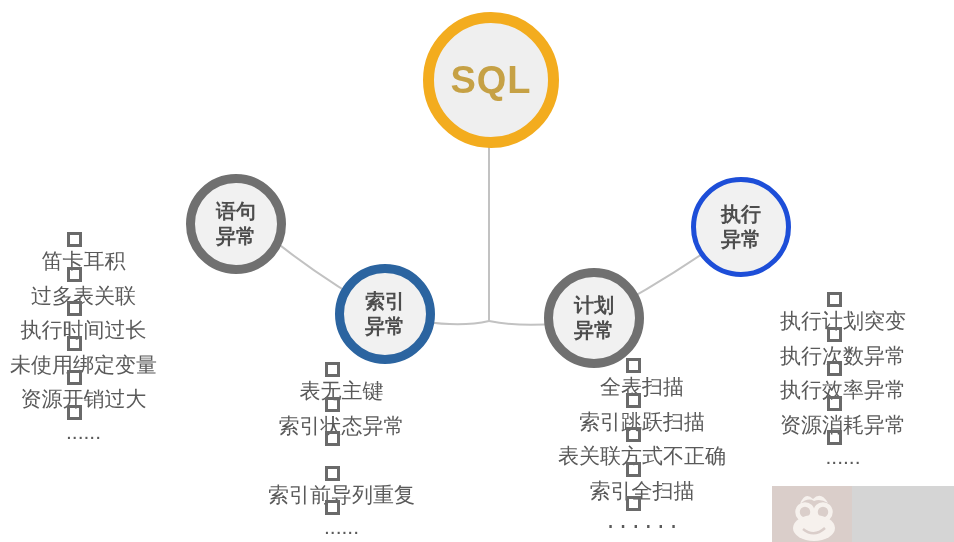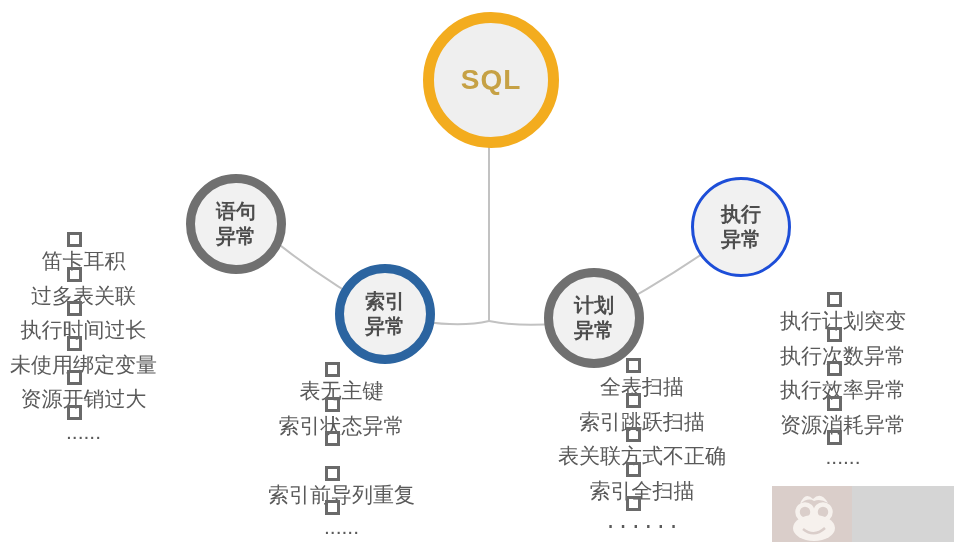--- a/index.html
+++ b/index.html
@@ -8,25 +8,25 @@
     font-family:"Liberation Sans","DejaVu Sans",sans-serif;
   }
   svg.connectors{position:absolute;left:0;top:0;z-index:1;}
   .node{
     position:absolute;z-index:2;border-radius:50%;box-sizing:border-box;
     display:flex;align-items:center;justify-content:center;text-align:center;
     background:#F1F1F1;
   }
   .node .label{font-weight:700;color:#4D4D4D;font-size:20px;line-height:25px;}
   .node-root{left:423px;top:12px;width:136px;height:136px;border:11px solid #F3AC1E;background:#EFEFEF;}
-  .node-root .label{font-size:28px;color:#C6A145;letter-spacing:1px;line-height:38px;}
+  .node-root .label{font-size:38px;color:#C6A145;letter-spacing:1px;line-height:38px;}
   .node-statement{left:186px;top:174px;width:100px;height:100px;border:9px solid #707070;}
   .node-index{left:335px;top:264px;width:100px;height:100px;border:9px solid #2B64A0;}
   .node-plan{left:544px;top:268px;width:100px;height:100px;border:9px solid #707070;}
-  .node-execution{left:691px;top:177px;width:100px;height:100px;border:3px solid #1d4ed8;}
+  .node-execution{left:691px;top:177px;width:100px;height:100px;border:5px solid #1d4ed8;}
   .list{
     position:absolute;z-index:2;margin:0;padding:0;list-style:none;
   }
   .list li{
     display:flex;align-items:center;height:34.5px;
     font-size:21px;color:#5A5A5A;white-space:nowrap;flex-direction:column;
   }
   .bullet{
     flex:0 0 auto;width:9px;height:9px;border:3px solid #6A6A6A;
     margin-right:18px;background:transparent;

